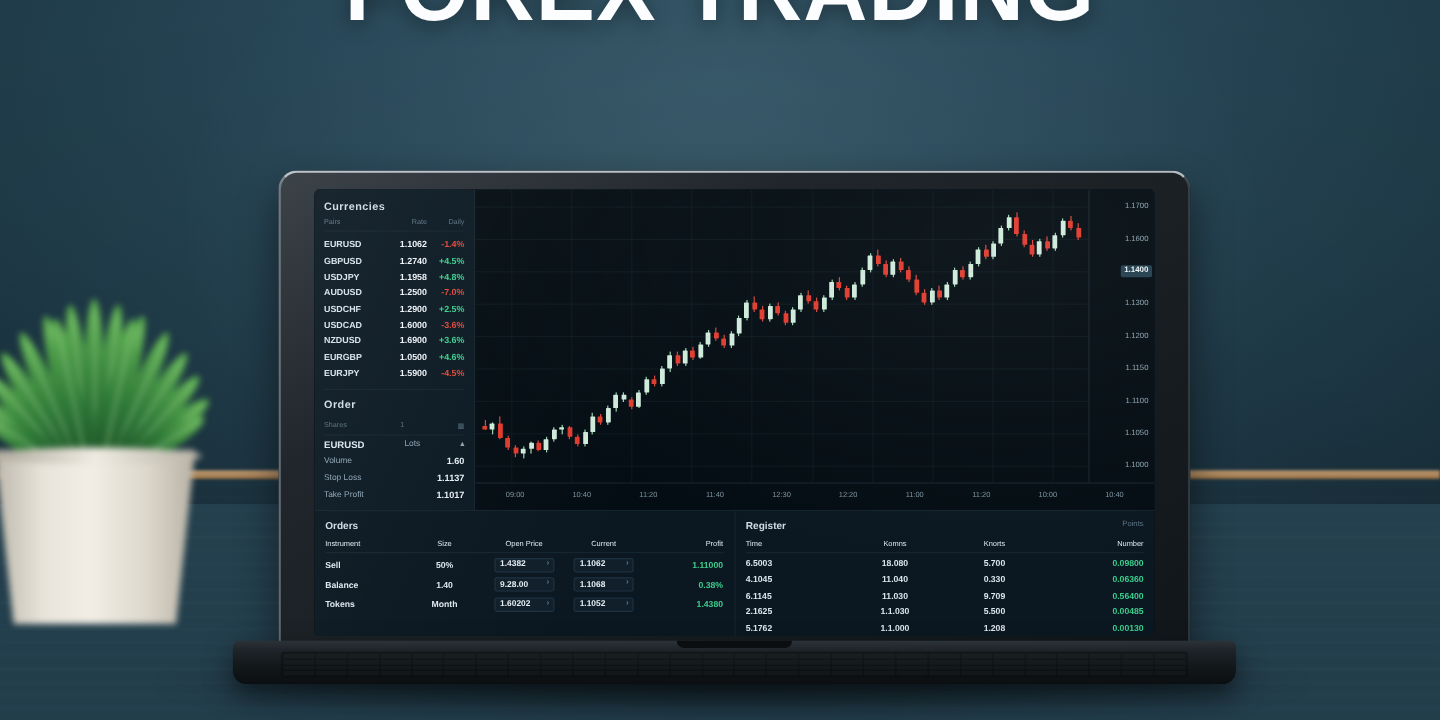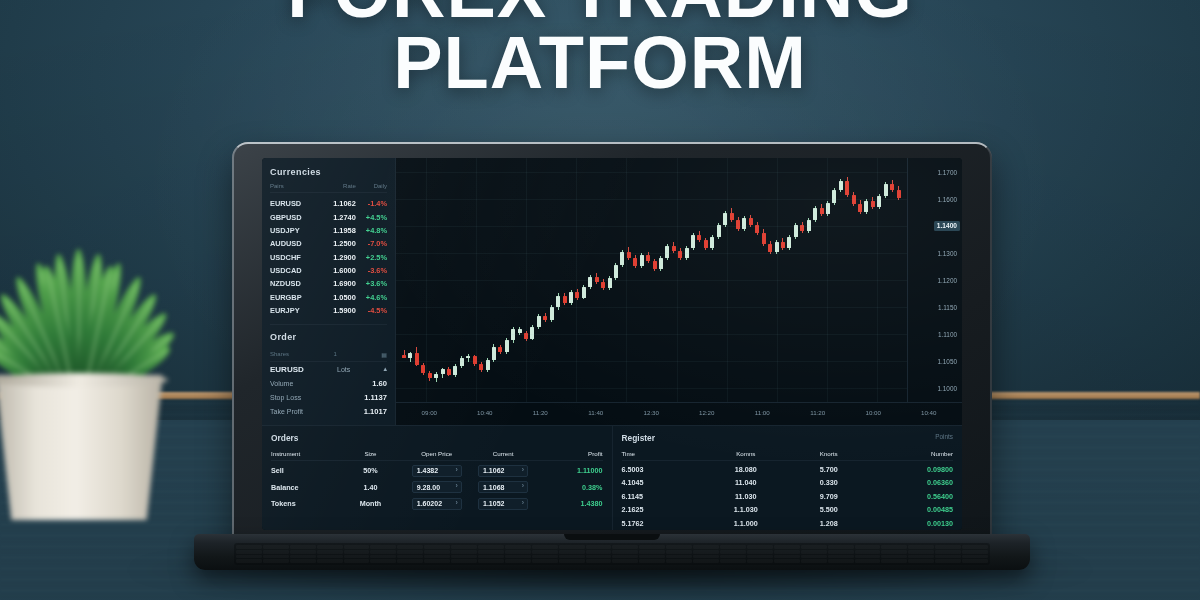--- a/index.html
+++ b/index.html
@@ -220,21 +220,20 @@
           <span class="ln"></span>
         </div>
       </div>
     <div class="pot"></div>
     <div class="pot-soil"></div>
     <div class="pot-rim"></div>
   </div>
 
   <div class="headline">
     <div class="hl1">FOREX TRADING</div>
-    <div class="hl2">PLATFORM</div>
   </div>
 
   <div class="laptop">
     <div class="lid"></div>
     <div class="lid-hl"></div>
 
     <div class="screen">
       <div class="ui">
 
         <div class="ui-top">

